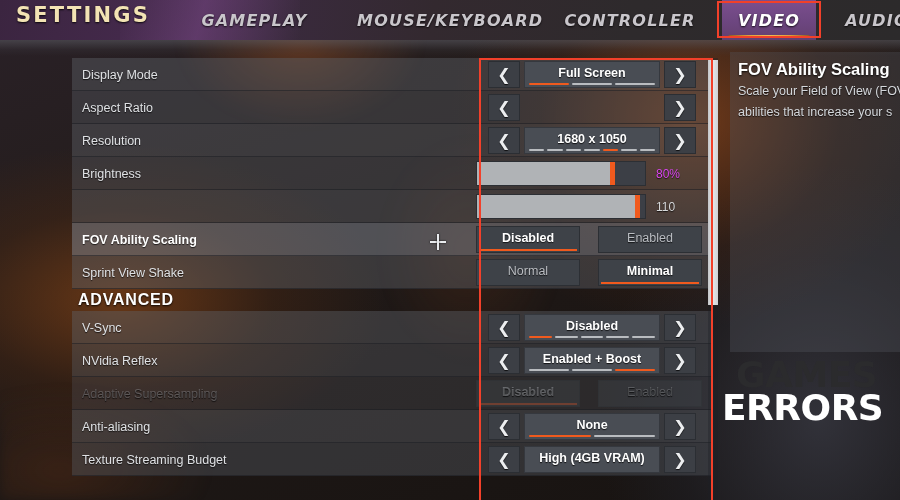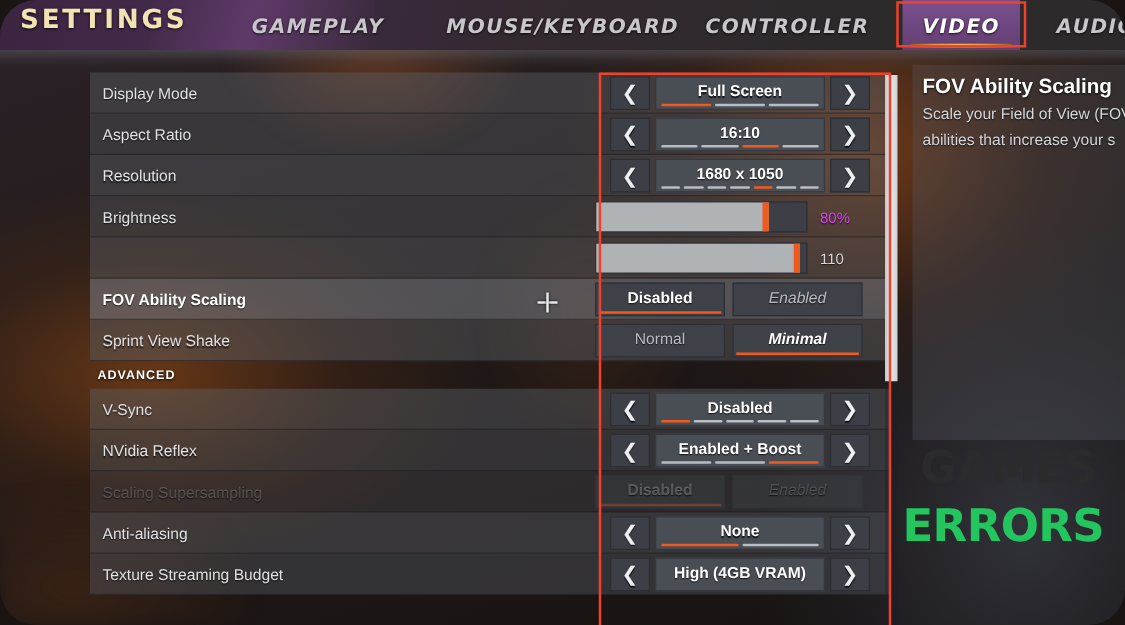--- a/index.html
+++ b/index.html
@@ -8,21 +8,20 @@
     width: 900px; height: 500px;
     overflow: hidden;
     background: #1a1412;
     font-family: "Liberation Sans", sans-serif;
   }
 
   #app {
     position: relative;
     width: 900px; height: 500px;
     overflow: hidden;
-    border-radius: 29px;
   }
 
   
   .bg {
     position: absolute; inset: 0;
     background:
       radial-gradient(ellipse 340px 200px at 120px 300px, rgba(150,74,20,0.60) 0%, rgba(90,44,14,0.30) 45%, rgba(0,0,0,0) 78%),
       radial-gradient(ellipse 300px 260px at 690px 120px, rgba(176,84,28,0.55) 0%, rgba(96,44,16,0.22) 50%, rgba(0,0,0,0) 80%),
       radial-gradient(ellipse 260px 300px at 820px 420px, rgba(60,62,74,0.70) 0%, rgba(35,36,44,0.45) 55%, rgba(0,0,0,0) 85%),
       linear-gradient(160deg, #2a2128 0%, #241d1c 30%, #1d1715 60%, #171311 100%);
@@ -121,21 +120,21 @@
   .row.hl .row-label { color: #ffffff; font-weight: 700; }
   .row.dim .row-label { color: rgba(190,194,200,0.32); }
 
   .section-head {
     position: relative;
     width: 640px; height: 22px;
     display: flex; align-items: center;
     background: transparent;
   }
   .section-head span {
-    font-size: 10px; font-weight: 700; letter-spacing: 0.8px;
+    font-size: 16px; font-weight: 700; letter-spacing: 0.8px;
     color: #ffffff;
     text-shadow: 0 1px 2px rgba(0,0,0,0.9);
     padding-left: 6px;
   }
 
   
   .ctl { position: absolute; top: 3px; height: 27px; }
 
   .arrow {
     width: 32px; height: 27px;
@@ -194,21 +193,21 @@
   .slider-val.bright { color: #d946ef; }
 
   
   .toggle {
     position: absolute; top: 3px; height: 27px;
     background: #3e4248;
     border: 1px solid #2c2f34;
     display: flex; align-items: center; justify-content: center;
   }
   .toggle-a { left: 404px; width: 104px; }
-  .toggle-b { left: 514px; width: 104px; font-style: italic; }
+  .toggle-b { left: 526px; width: 104px; }
   .toggle-text {
     font-size: 12.5px; color: #b9bcc1;
     text-shadow: 0 1px 1px rgba(0,0,0,0.7);
     margin-top: -3px;
   }
   .toggle.sel .toggle-text { color: #ffffff; font-weight: 700; }
   .toggle.sel::after {
     content: ""; position: absolute; left: 2px; right: 2px; bottom: 1px; height: 2px;
     background: #f05a1e;
   }
@@ -277,21 +276,21 @@
   
   .wm {
     position: absolute; left: 736px; top: 358px;
     z-index: 6;
     font-family: "DejaVu Sans", sans-serif;
     font-weight: 700;
     letter-spacing: -0.5px;
     line-height: 0.92;
   }
   .wm-1 { font-size: 36px; color: #2b2b2d; }
-  .wm-2 { font-size: 36px; color: #22c55e; margin-left: -14px; margin-top: 14px; }
+  .wm-2 { font-size: 36px; color: #ffffff; margin-left: -14px; }
 </style>
 </head>
 <body>
 
 <div id="app">
 
   <div class="bg"></div>
   <div class="bg-smudge"></div>
 
   <div class="topbar-under"></div>
@@ -331,29 +330,20 @@
             <div class="seg on"></div>
             <div class="seg"></div>
             <div class="seg"></div>
           </div>
         </div>
         <div class="ctl arrow arrow-r">❯</div>
       </div>
       <div class="row alt">
         <div class="row-label">Aspect Ratio</div>
         <div class="ctl arrow arrow-l">❮</div>
-        <div class="combo">
-          <div class="combo-text">16:10</div>
-          <div class="segs">
-            <div class="seg"></div>
-            <div class="seg"></div>
-            <div class="seg on"></div>
-            <div class="seg"></div>
-          </div>
-        </div>
         <div class="ctl arrow arrow-r">❯</div>
       </div>
       <div class="row">
         <div class="row-label">Resolution</div>
         <div class="ctl arrow arrow-l">❮</div>
         <div class="combo">
           <div class="combo-text">1680 x 1050</div>
           <div class="segs">
             <div class="seg"></div>
             <div class="seg"></div>
@@ -424,21 +414,21 @@
           <div class="combo-text">Enabled + Boost</div>
           <div class="segs">
             <div class="seg"></div>
             <div class="seg"></div>
             <div class="seg on"></div>
           </div>
         </div>
         <div class="ctl arrow arrow-r">❯</div>
       </div>
       <div class="row alt dim">
-        <div class="row-label">Scaling Supersampling</div>
+        <div class="row-label">Adaptive Supersampling</div>
         <div class="toggle toggle-a sel">
           <div class="toggle-text">Disabled</div>
         </div>
         <div class="toggle toggle-b">
           <div class="toggle-text">Enabled</div>
         </div>
       </div>
       <div class="row">
         <div class="row-label">Anti-aliasing</div>
         <div class="ctl arrow arrow-l">❮</div>

